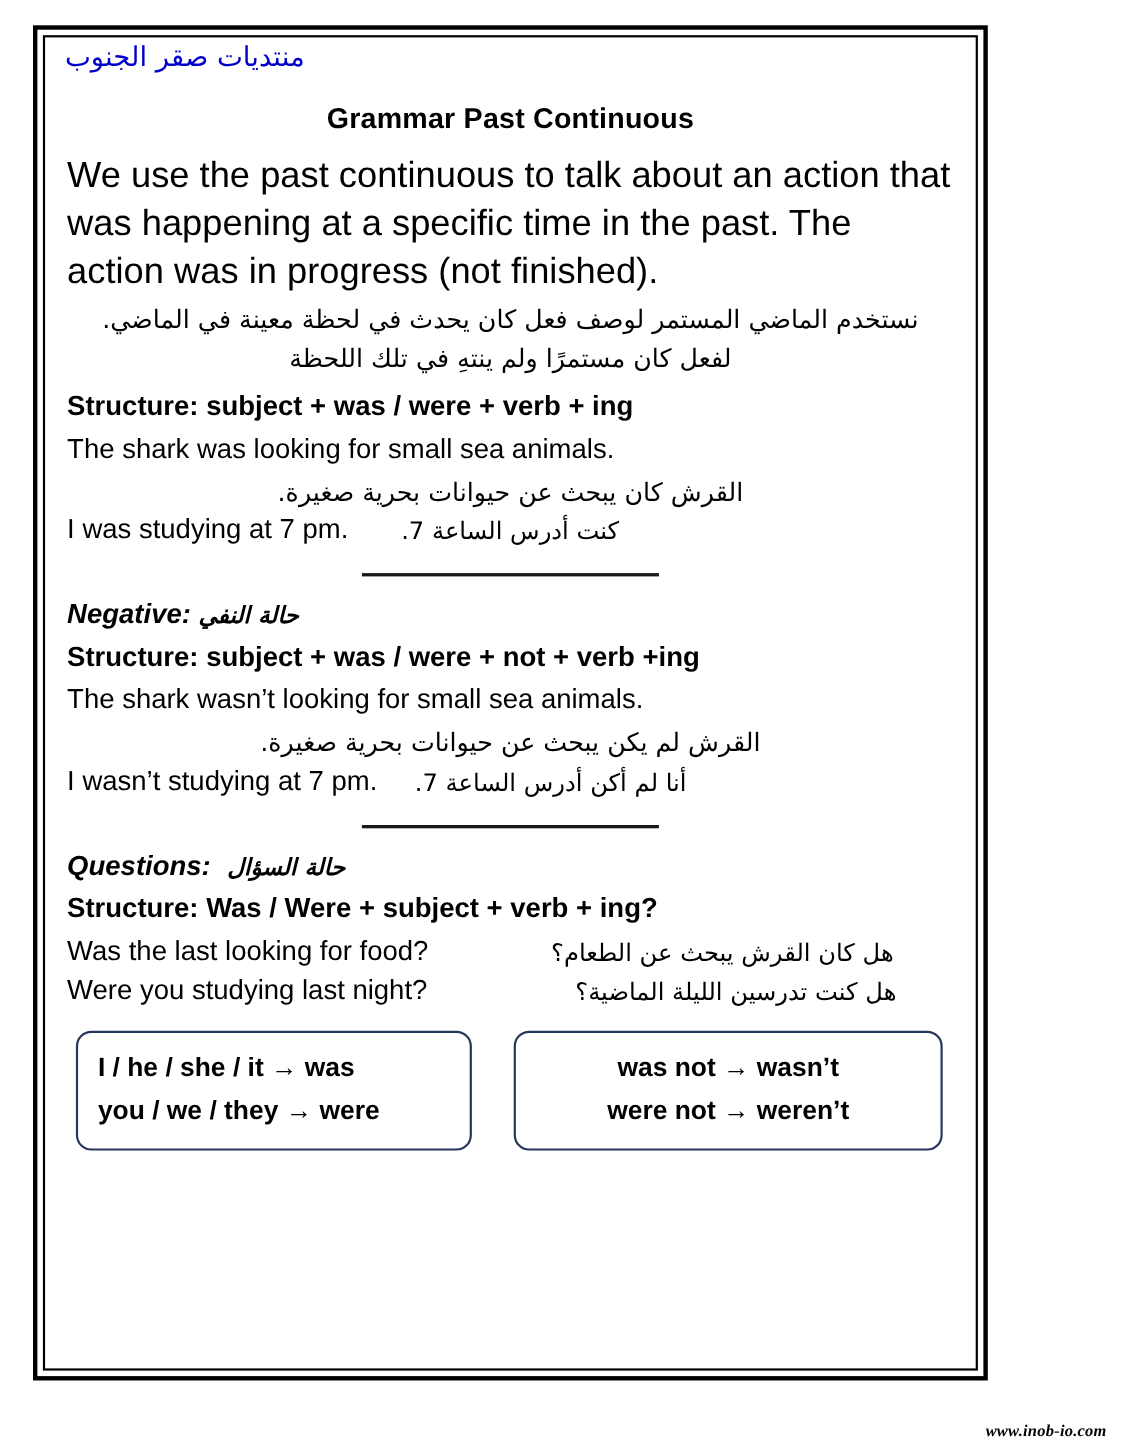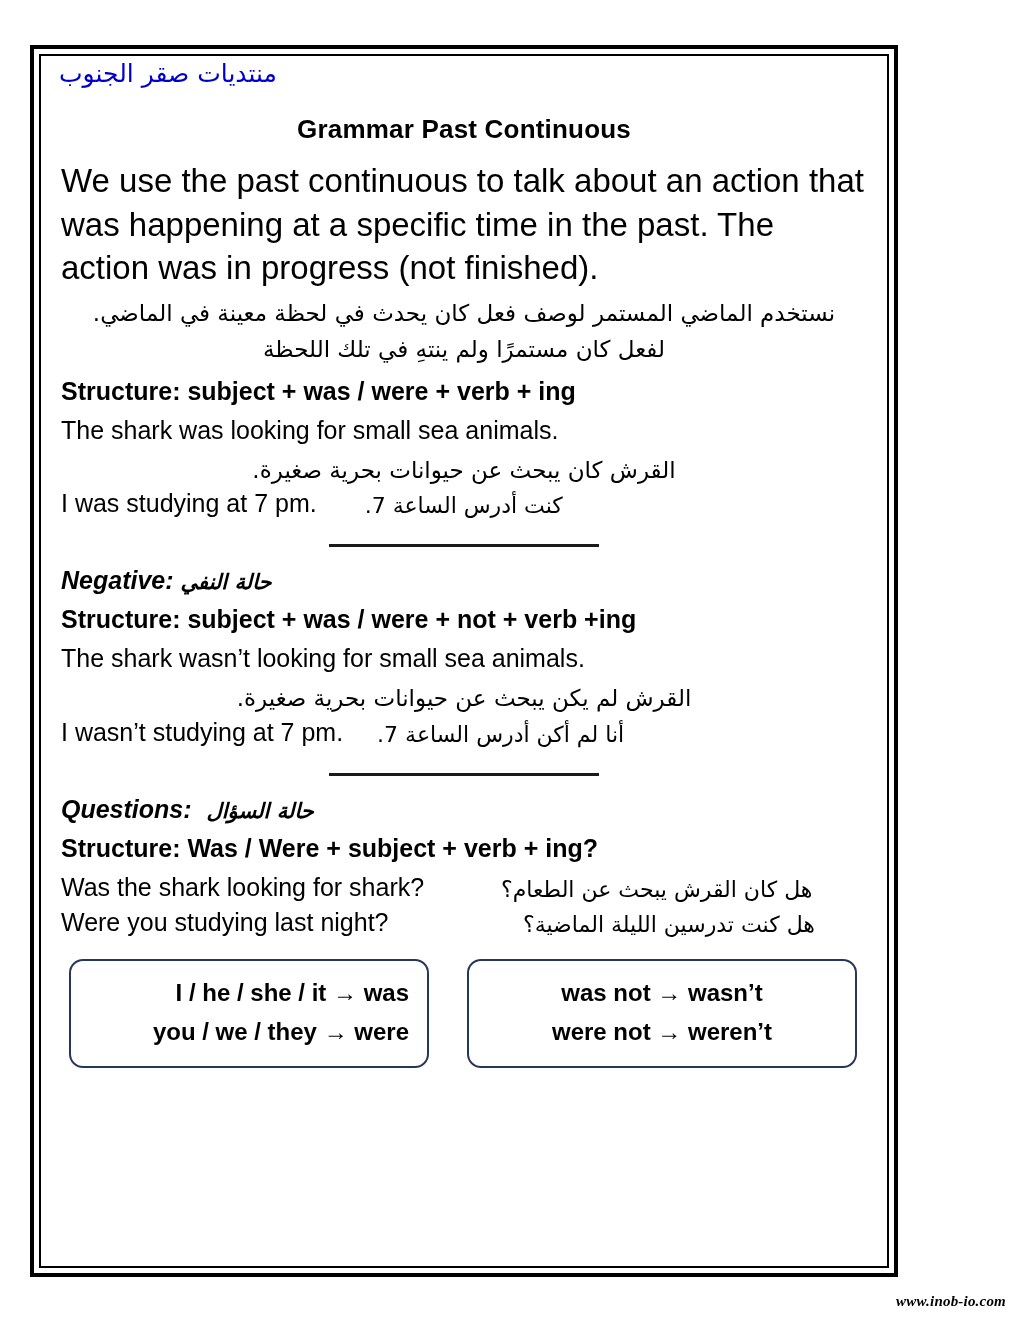--- a/index.html
+++ b/index.html
@@ -13,21 +13,21 @@
     font-family: "Liberation Sans", sans-serif;
     color: #000000;
     position: relative;
     overflow: hidden;
   }
 
   
   .page-frame {
     position: absolute;
     left: 30px;
-    top: 45px;
+    top: 23px;
     width: 868px;
     height: 1232px;
     border: 4px solid #000000;
     background: #ffffff;
     box-sizing: border-box;
   }
   .page-frame-inner {
     position: absolute;
     left: 5px;
     top: 5px;
@@ -170,21 +170,21 @@
     box-sizing: border-box;
   }
   .rbox.left  { width: 360px; }
   .rbox.right { width: 390px; }
   .rbox .line {
     font-size: 24px;
     font-weight: bold;
     line-height: 1.65;
     white-space: nowrap;
   }
-  .rbox.left .line  { text-align: right; }
+  .rbox.left .line  { text-align: left; }
   .rbox.right .line { text-align: center; }
 
   
   .footer-mark {
     position: absolute;
     right: 14px;
     bottom: 10px;
     font-family: Liberation Serif, serif;
     font-weight: bold;
     font-style: italic;
@@ -248,21 +248,21 @@
         </div>
 
         <p class="label-head">
           <span>Questions:</span>
           <span class="gloss" style="margin-left:8px;">حالة السؤال</span>
         </p>
 
         <p class="structure">Structure: Was / Were + subject + verb + ing?</p>
 
         <div class="ex-row">
-          <span class="en" style="width:440px;">Was the shark looking for shark?</span>
+          <span class="en" style="width:440px;">Was the last looking for food?</span>
           <span class="arx">هل كان القرش يبحث عن الطعام؟</span>
         </div>
 
         <div class="ex-row">
           <span class="en" style="width:440px;">Were you studying last night?</span>
           <span class="arx" style="margin-left:22px;">هل كنت تدرسين الليلة الماضية؟</span>
         </div>
 
         <div class="boxes">
           <div class="rbox left">

